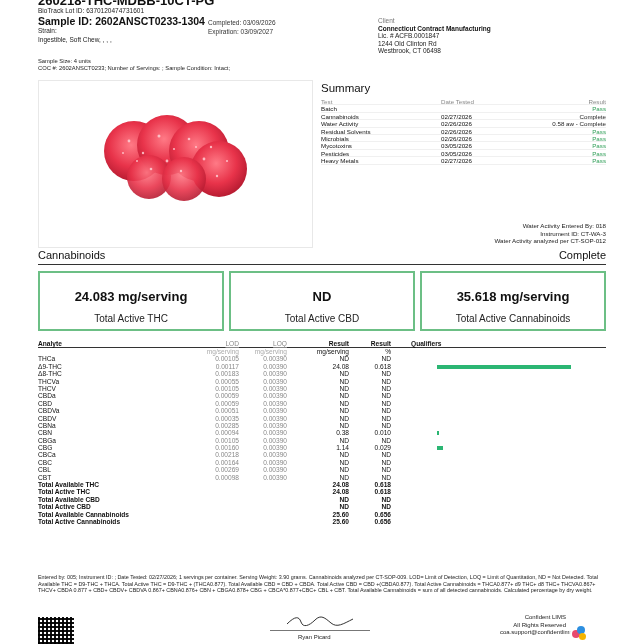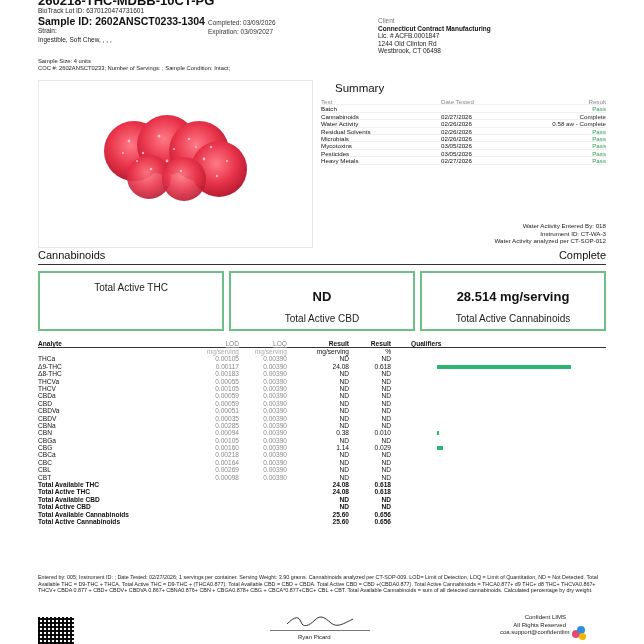--- a/index.html
+++ b/index.html
@@ -16,21 +16,21 @@
   .strain { left: 38px; top: 27px; font-size: 6.5px; color: #222; line-height: 8.5px; }
   .client { left: 378px; top: 17px; font-size: 6.5px; color: #222; line-height: 7.5px; }
   .client .label { color: #777; }
   .client .name { font-weight: bold; color: #111; }
   .sample-size { left: 38px; top: 58px; font-size: 5.8px; color: #222; line-height: 7px; }
 
   
   .img-panel { left: 38px; top: 80px; width: 275px; height: 168px; background: #fff; border: 1px solid #e8e8e8; overflow: hidden; }
 
   
-  .summary-title { left: 335px; top: 82px; font-size: 11.5px; color: #111; }
+  .summary-title { left: 321px; top: 82px; font-size: 11.5px; color: #111; }
   .summary-table { left: 321px; top: 98px; width: 285px; font-size: 6.2px; }
   .summary-row { display: flex; height: 7.4px; line-height: 7.4px; border-bottom: 1px solid #f0f0f0; }
   .summary-row.head { color: #888; }
   .s-test { width: 120px; }
   .s-date { width: 90px; }
   .s-result { flex: 1; text-align: right; }
   .pass { color: #2f9e57; }
   .compl { color: #222; }
 
   .water-note { left: 420px; top: 222px; width: 186px; text-align: right; font-size: 6.2px; color: #222; line-height: 7.5px; }
@@ -191,28 +191,29 @@
   <div>Water Activity Entered By: 018</div>
   <div>Instrument ID: CT-WA-3</div>
   <div>Water Activity analyzed per CT-SOP-012</div>
 </div>
 
 <div class="abs cann-title">Cannabinoids</div>
 <div class="abs cann-status">Complete</div>
 <div class="abs hr-line"></div>
 
 <div class="abs box box1">
+  <div class="val">24.083 mg/serving</div>
   <div class="lbl">Total Active THC</div>
 </div>
 <div class="abs box box2">
   <div class="val">ND</div>
   <div class="lbl">Total Active CBD</div>
 </div>
 <div class="abs box box3">
-  <div class="val">28.514 mg/serving</div>
+  <div class="val">35.618 mg/serving</div>
   <div class="lbl">Total Active Cannabinoids</div>
 </div>
 
 <div class="abs an-table">
   <div class="an-head">
     <div class="c-name">Analyte</div>
     <div class="c-lod">LOD</div>
     <div class="c-loq">LOQ</div>
     <div class="c-res">Result</div>
     <div class="c-pct">Result</div>

